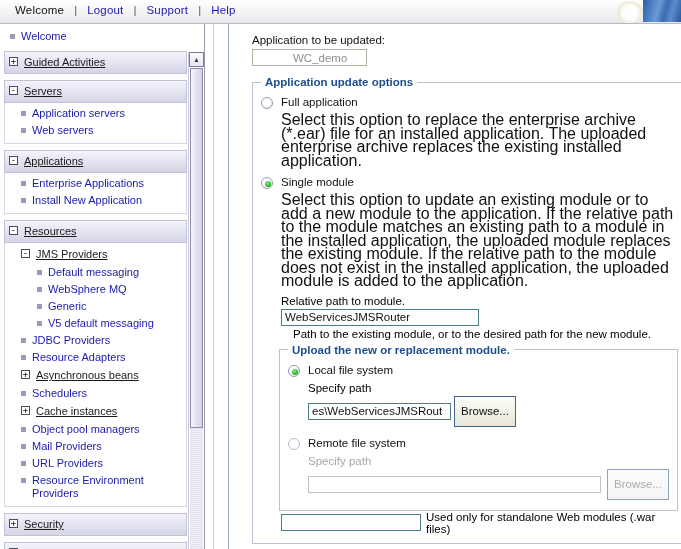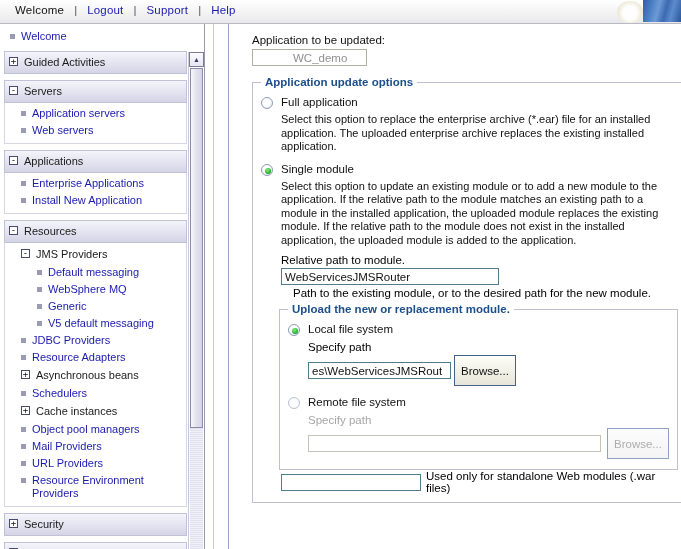--- a/index.html
+++ b/index.html
@@ -100,21 +100,21 @@
   .bullet {
     display: inline-block;
     width: 5px; height: 5px;
     background: #9a9ab4;
     margin-right: 6px; margin-top: 4px;
     flex: 0 0 auto;
   }
   .nav-link-text {
     color: #1a1aae; cursor: pointer;
   }
-  .nav-plain-text { color: #1a1a1a; }
+  .nav-plain-text { color: #1a1a1a; text-decoration: underline; }
 
   
   #navscroll {
     position: absolute; left: 188px; top: 28px;
     width: 15px; height: 518px;
     background: #ffffff;
     border-left: 1px solid #c9c9d8;
   }
   .sb-btn {
     position: absolute; left: 0; width: 15px; height: 15px;
@@ -192,21 +192,21 @@
   .radio.checked::after {
     content: ""; position: absolute;
     left: 3px; top: 3px; width: 6px; height: 6px;
     border-radius: 50%;
     background: radial-gradient(circle at 40% 35%, #6de06d 20%, #19a719 70%, #0d7a0d 100%);
   }
   .radio.disabled { border-color: #b9c1cf; background: #fcfcfd; }
   .radio-label { font-size: 11.5px; color: #111; }
 
   .desc {
-    font-size: 11px; color: #111;
+    font-size: 16px; color: #111;
     line-height: 13.5px;
     margin: 4px 0 0 20px;
   }
   .sub-label { font-size: 11.5px; margin: 7px 0 2px 20px; }
   .sub-label.dim { color: #a6a6a6; }
   .note { font-size: 11.5px; margin-top: 2px; margin-left: 32px; }
 
   button.browse {
     font-family: "Liberation Sans", sans-serif;
     font-size: 11.5px;
@@ -389,21 +389,21 @@
     <div class="desc">Select this option to replace the enterprise archive (*.ear) file for an installed application. The uploaded enterprise archive replaces the existing installed application.</div>
 
     <div class="radio-row" style="margin-top:9px;">
       <span class="radio checked"></span>
       <span class="radio-label">Single module</span>
     </div>
     <div class="desc">Select this option to update an existing module or to add a new module to the application. If the relative path to the module matches an existing path to a module in the installed application, the uploaded module replaces the existing module. If the relative path to the module does not exist in the installed application, the uploaded module is added to the application.</div>
 
     <div class="sub-label">Relative path to module.</div>
     <div class="row-inline">
-      <input class="txt" style="width: 218px;" value="WebServicesJMSRouter">
+      <input class="txt" style="width: 198px;" value="WebServicesJMSRouter">
     </div>
     <div class="note">Path to the existing module, or to the desired path for the new module.</div>
 
     <fieldset class="grp inner">
       <legend>Upload the new or replacement module.</legend>
 
       <div class="radio-row">
         <span class="radio checked"></span>
         <span class="radio-label">Local file system</span>
       </div>

